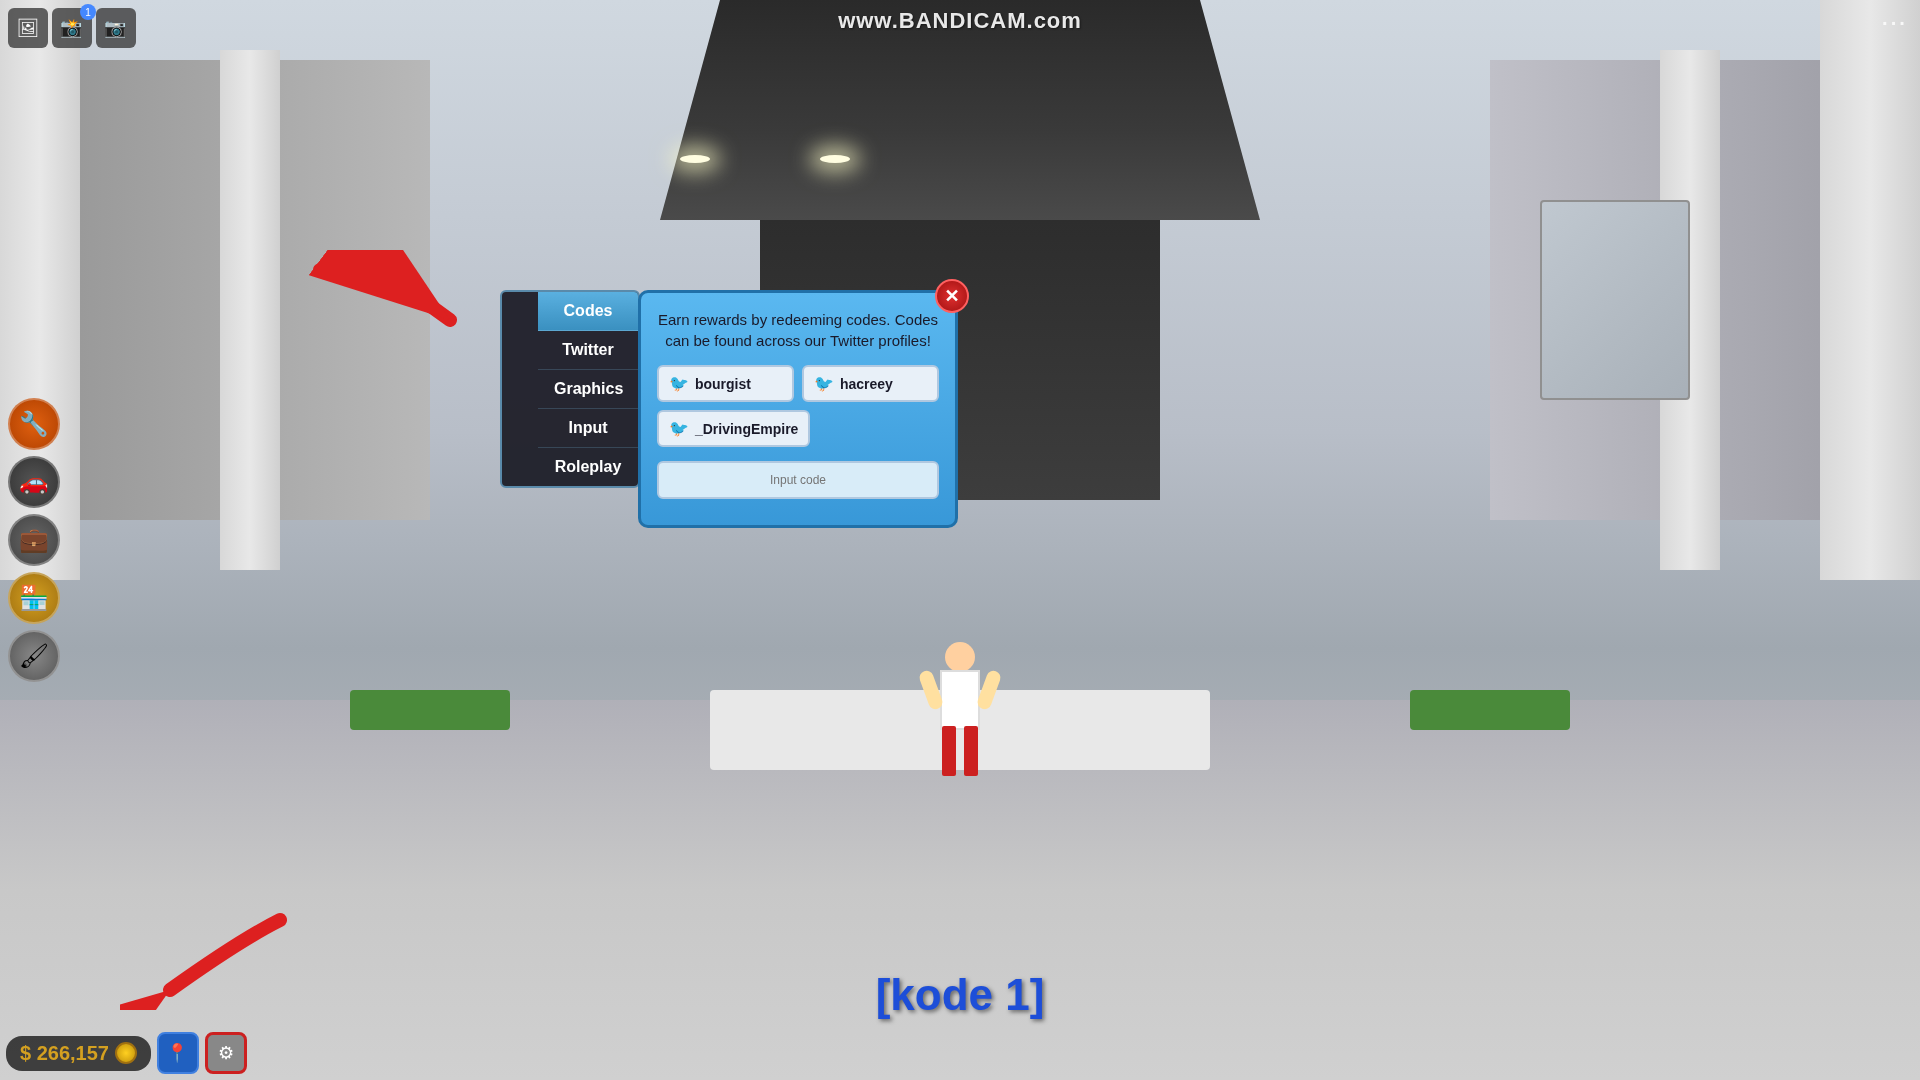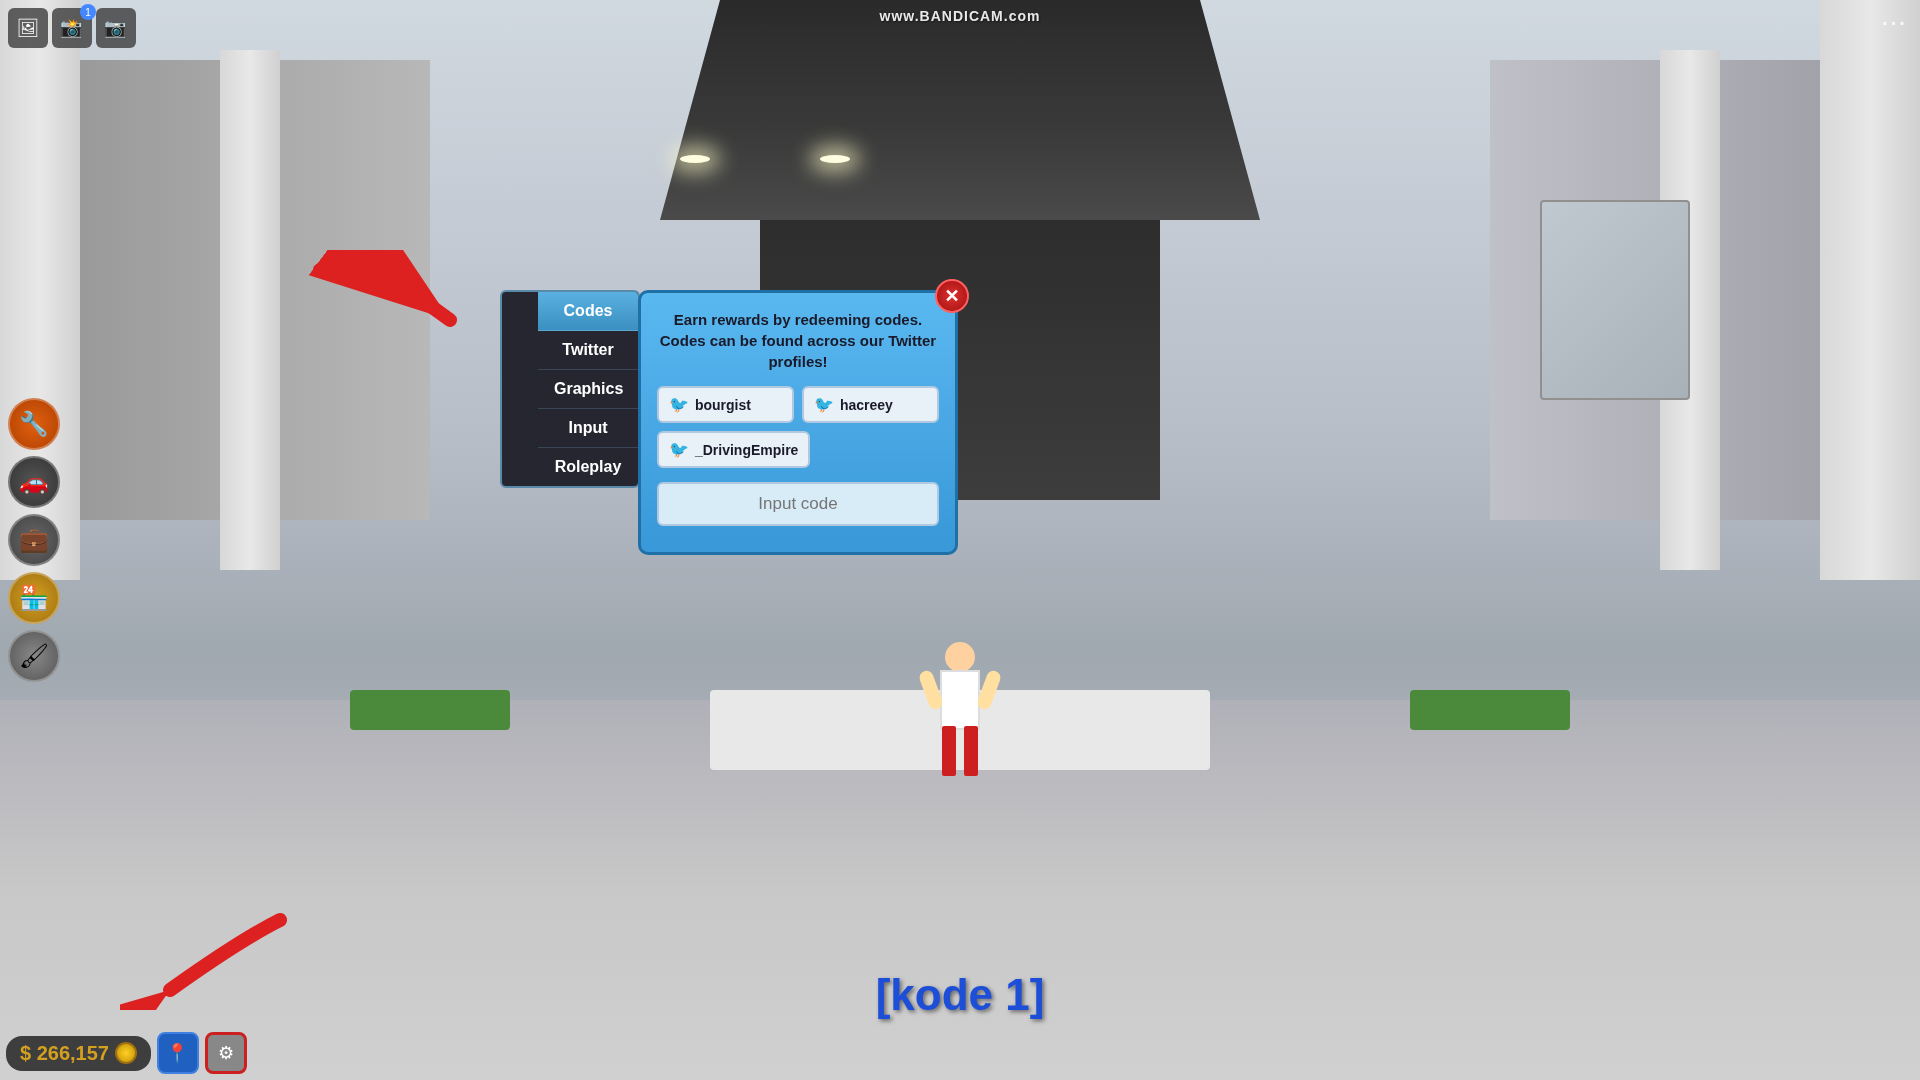--- a/index.html
+++ b/index.html
@@ -113,21 +113,21 @@
       border-radius: 4px;
     }
 
     
     .bandicam-watermark {
       position: absolute;
       top: 8px;
       left: 50%;
       transform: translateX(-50%);
       color: rgba(255,255,255,0.9);
-      font-size: 14px;
+      font-size: 22px;
       font-weight: bold;
       letter-spacing: 1px;
       text-shadow: 1px 1px 2px rgba(0,0,0,0.5);
     }
 
     
     .top-left-icons {
       position: absolute;
       top: 8px;
       left: 8px;
@@ -278,21 +278,21 @@
       width: 320px;
       background: linear-gradient(180deg, #5ab8f0, #3898d8);
       border: 3px solid #2070a8;
       border-radius: 10px;
       padding: 16px;
     }
 
     .modal-description {
       color: #1a1a2a;
       font-size: 15px;
-      font-weight: bold;
+      font-weight: normal;
       text-align: center;
       margin-bottom: 14px;
       line-height: 1.4;
     }
 
     .twitter-buttons {
       display: flex;
       flex-direction: column;
       gap: 8px;
       margin-bottom: 14px;
@@ -333,21 +333,21 @@
       color: #1a1a2a;
       width: fit-content;
     }
 
     .code-input {
       width: 100%;
       padding: 10px 14px;
       border-radius: 6px;
       border: 2px solid #b0c8e0;
       background: #d8ecf8;
-      font-size: 17px;
+      font-size: 12px;
       color: #666;
       margin-bottom: 10px;
       text-align: center;
       outline: none;
     }
 
     .submit-btn {
       width: 100%;
       padding: 12px;
       background: linear-gradient(180deg, #60cc40, #3a9a20);

